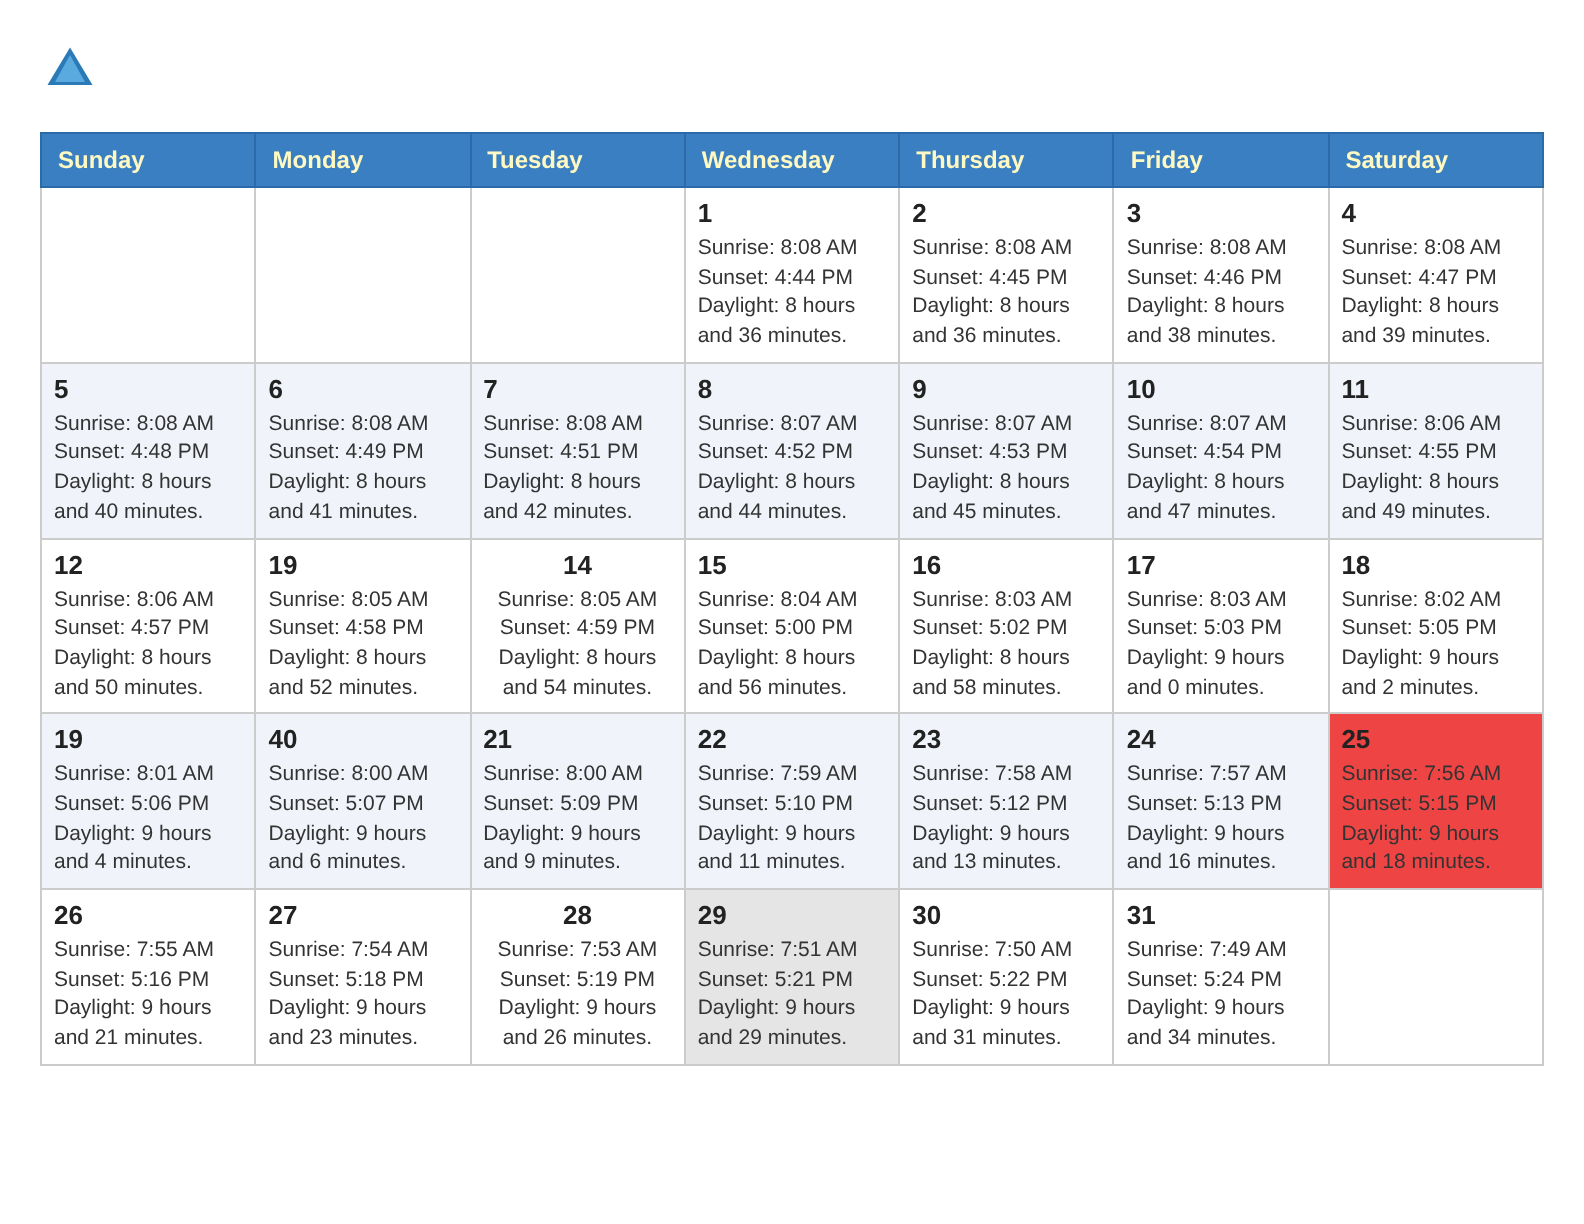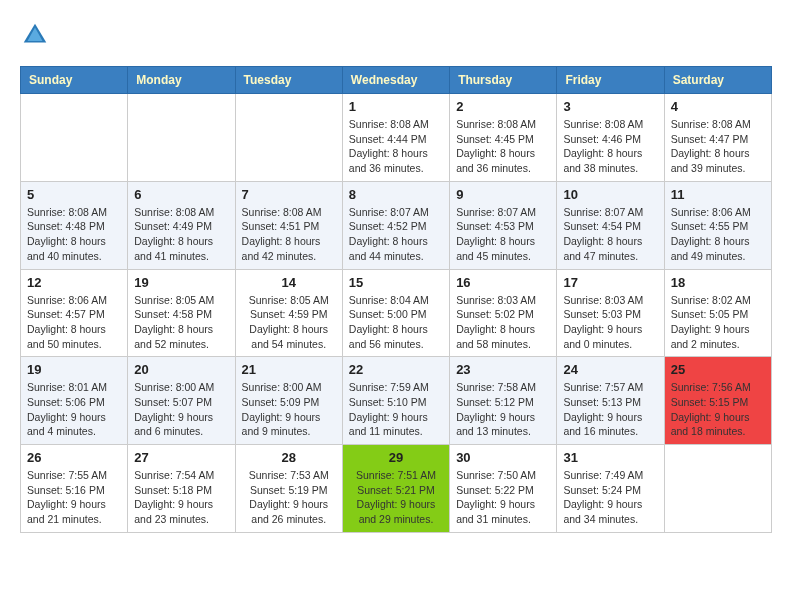--- a/index.html
+++ b/index.html
@@ -279,21 +279,21 @@
       <tr>
         <td style="background: rgb(240, 244, 250);">
         <div class="day-num">19</div>
         <div class="day-info">
           Sunrise: 8:01 AM<br>
           Sunset: 5:06 PM<br>
           Daylight: 9 hours and 4 minutes.
         </div>
       </td>
         <td style="background: rgb(240, 244, 250);">
-        <div class="day-num">20</div>
+        <div class="day-num">40</div>
         <div class="day-info">
           Sunrise: 8:00 AM<br>
           Sunset: 5:07 PM<br>
           Daylight: 9 hours and 6 minutes.
         </div>
       </td>
         <td style="background: rgb(240, 244, 250); margin-top: 40px;">
         <div class="day-num">21</div>
         <div class="day-info">
           Sunrise: 8:00 AM<br>
@@ -352,21 +352,21 @@
         </div>
       </td>
         <td style="background: rgb(255, 255, 255); text-align: center;">
         <div class="day-num">28</div>
         <div class="day-info">
           Sunrise: 7:53 AM<br>
           Sunset: 5:19 PM<br>
           Daylight: 9 hours and 26 minutes.
         </div>
       </td>
-        <td style="background: #84cc16; text-align: center;">
+        <td style="background: #e5e5e5;">
         <div class="day-num">29</div>
         <div class="day-info">
           Sunrise: 7:51 AM<br>
           Sunset: 5:21 PM<br>
           Daylight: 9 hours and 29 minutes.
         </div>
       </td>
         <td style="background: rgb(255, 255, 255);">
         <div class="day-num">30</div>
         <div class="day-info">

